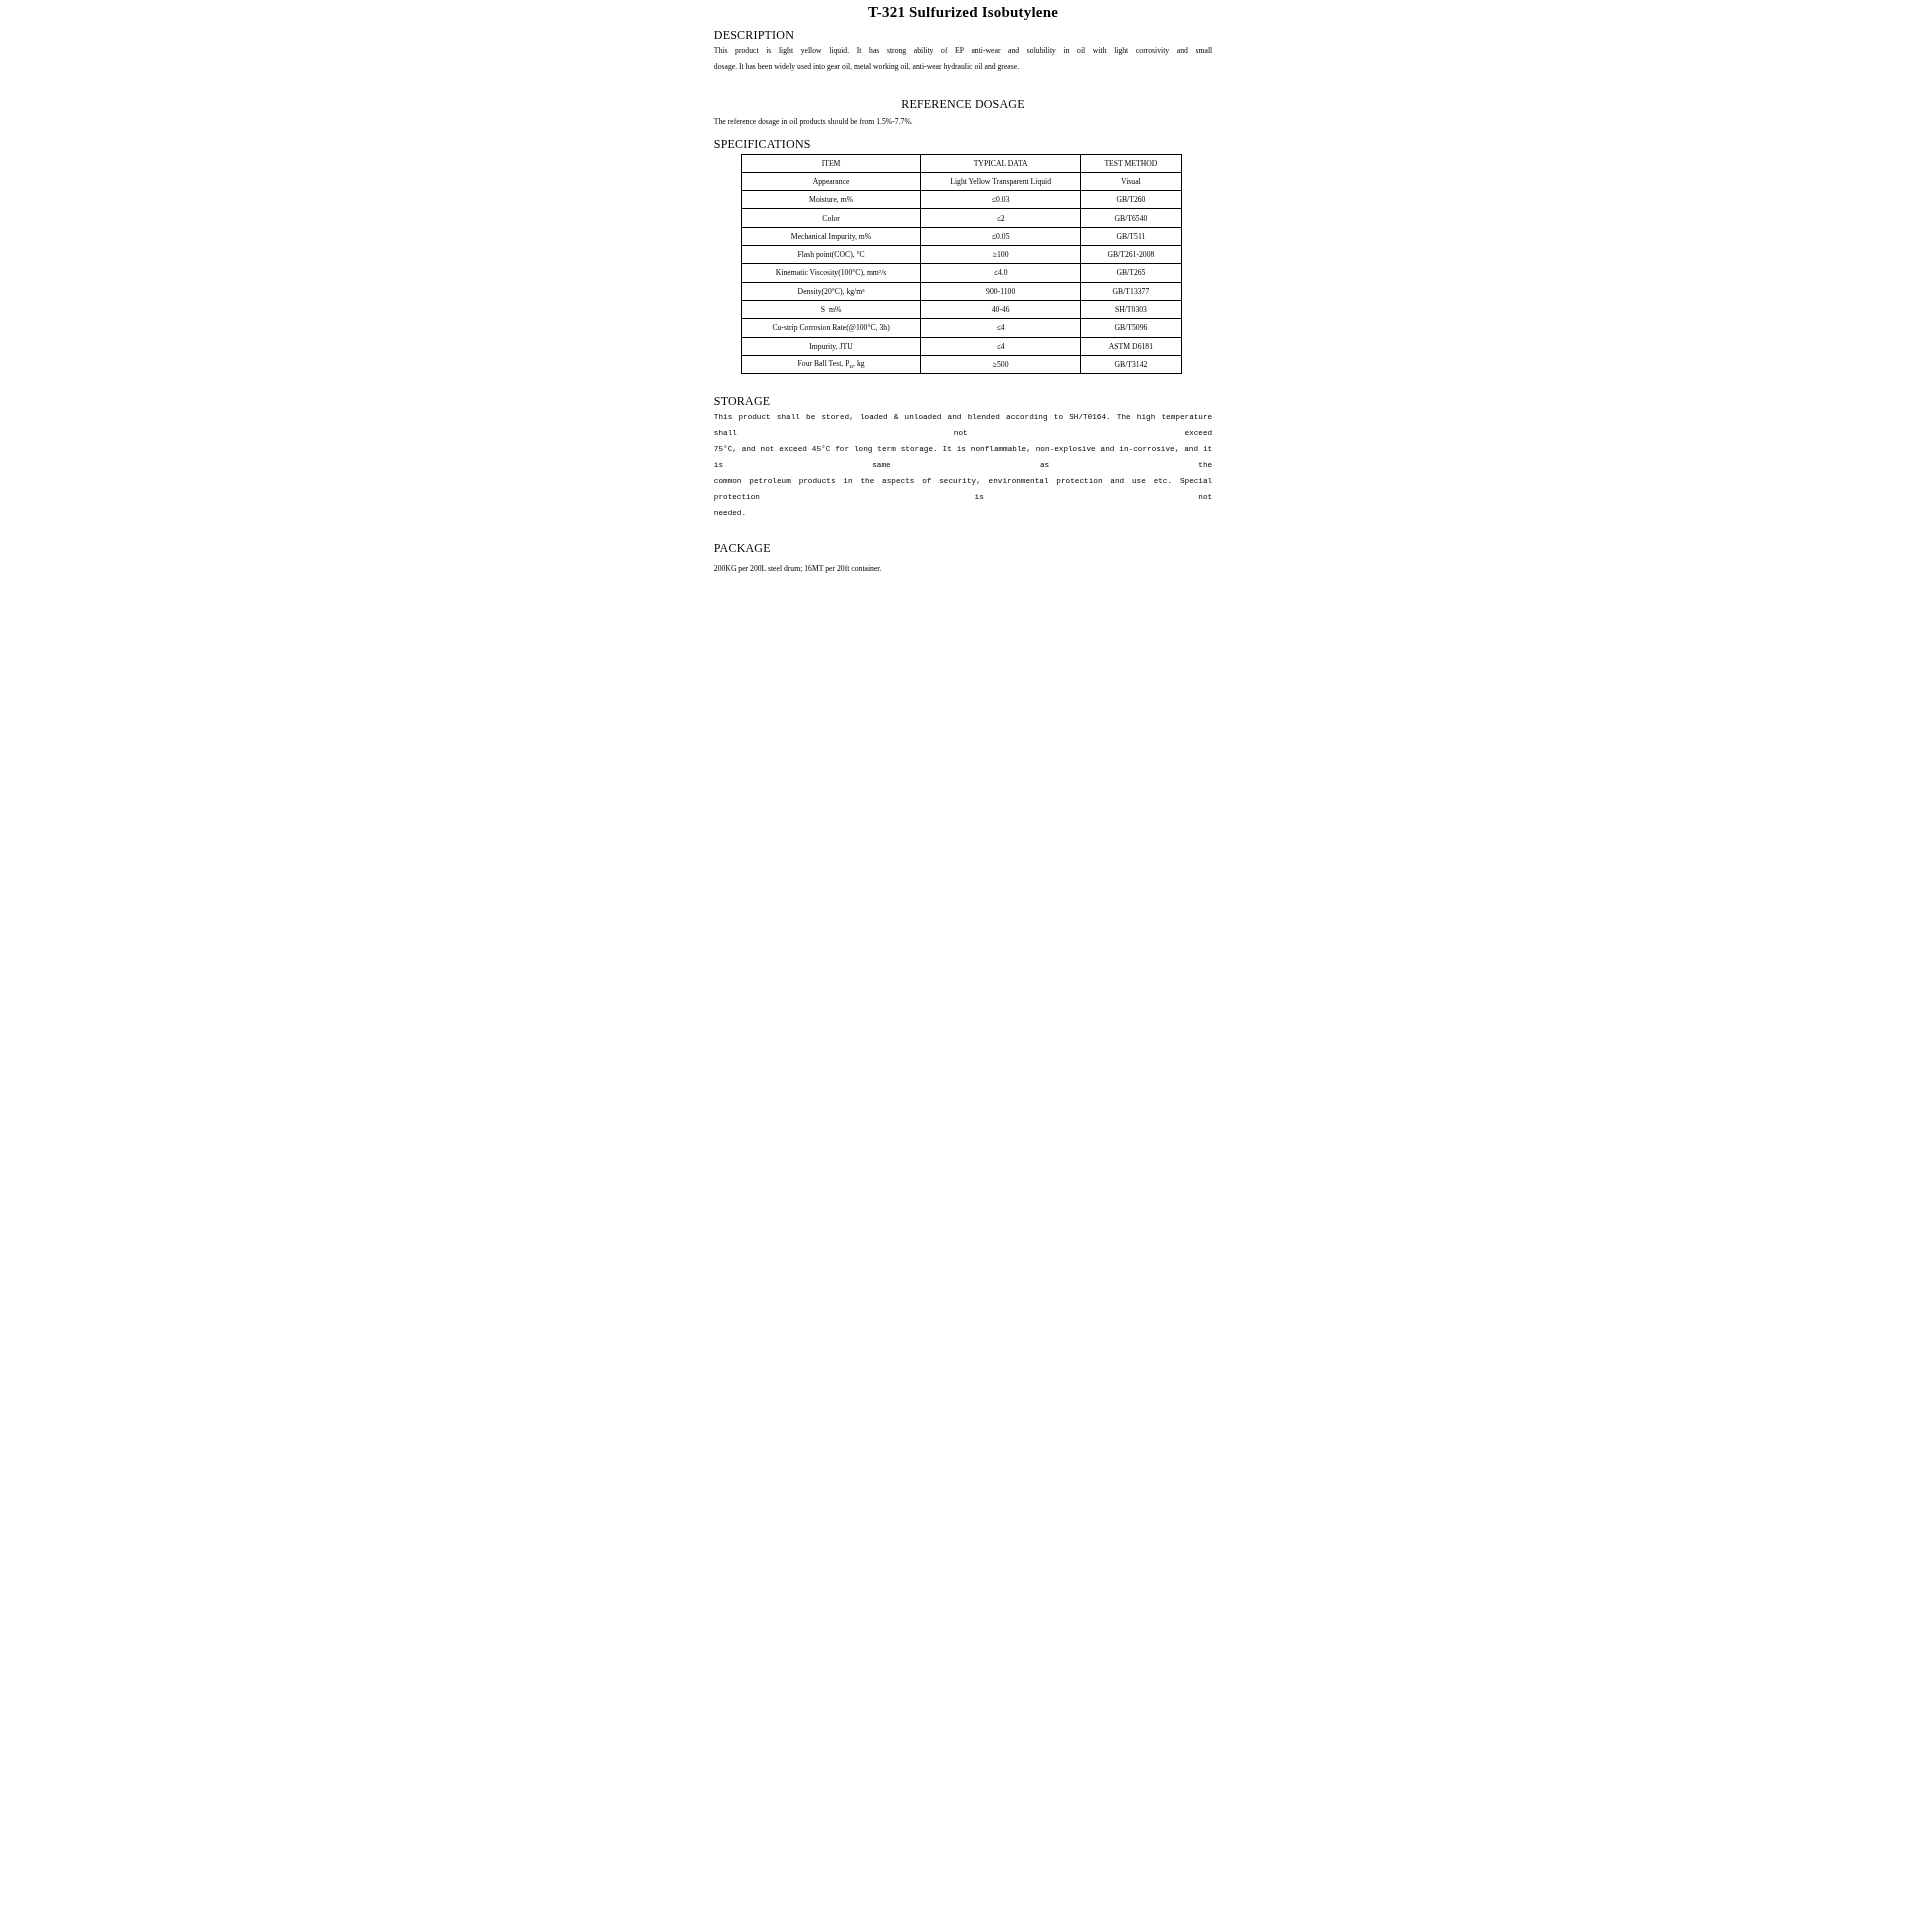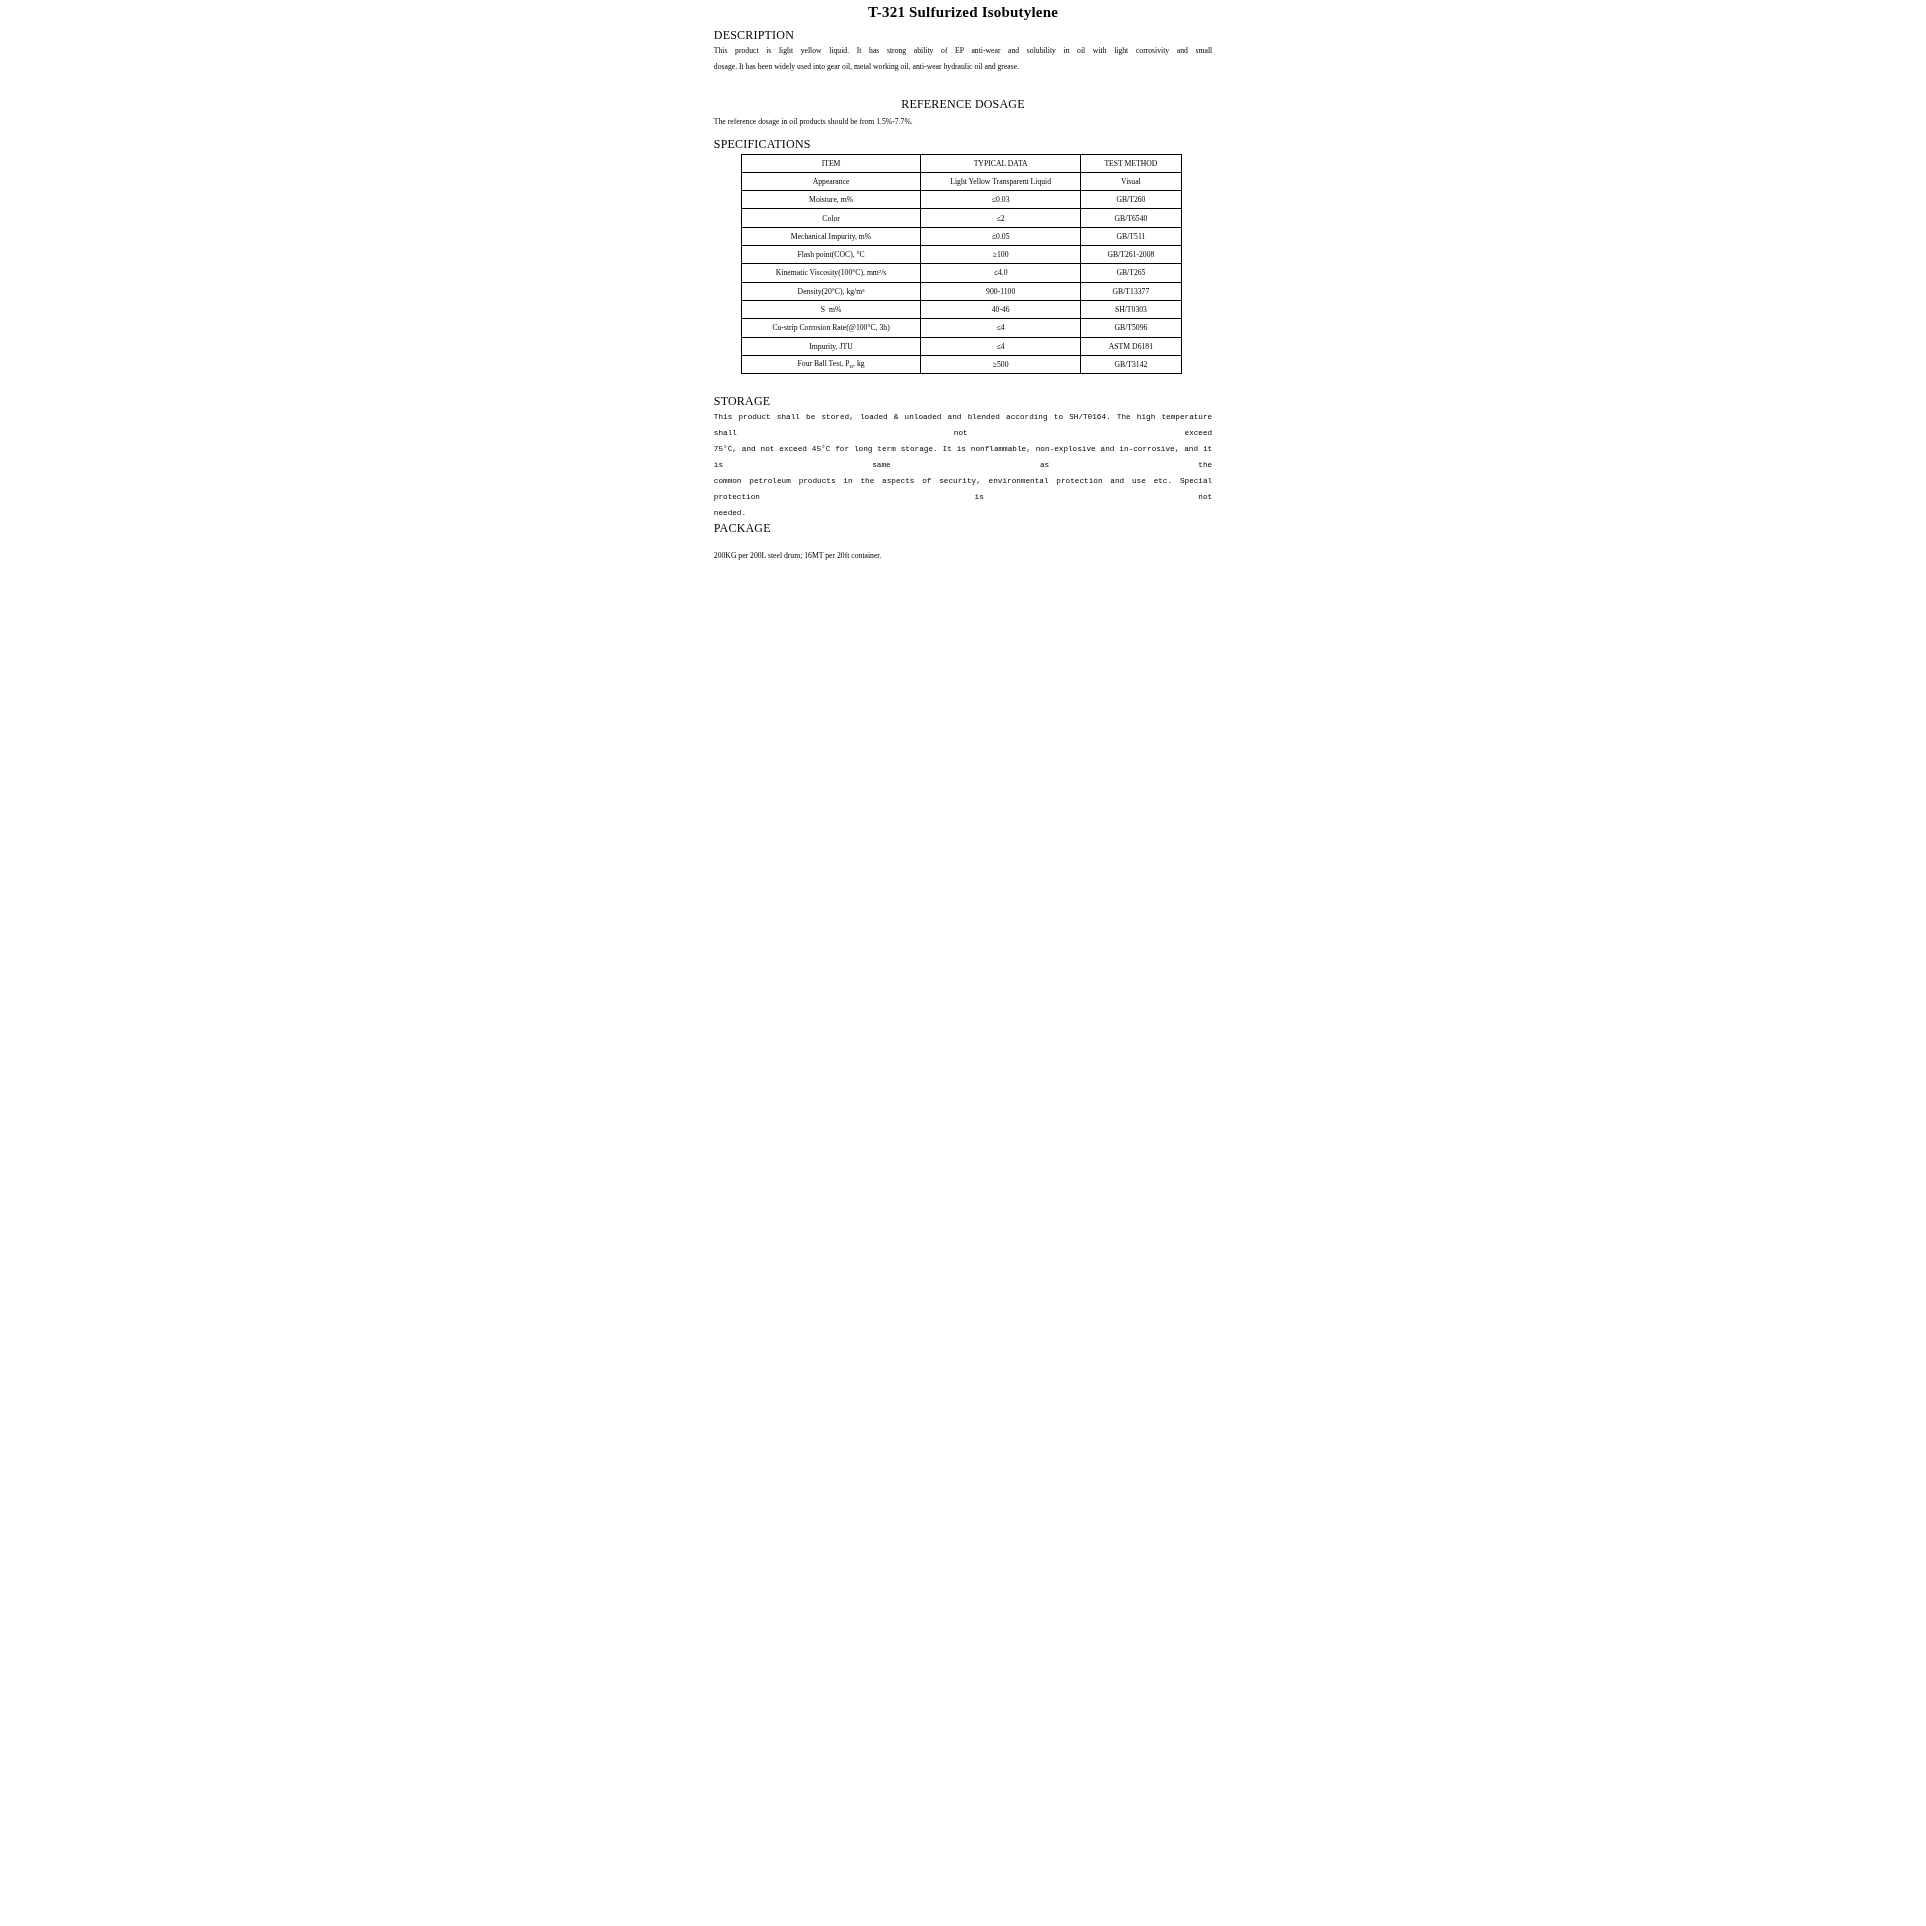--- a/index.html
+++ b/index.html
@@ -26,30 +26,30 @@
     font-size: 12px;
     font-weight: normal;
     line-height: 13px;
     letter-spacing: 0.2px;
     margin: 0;
   }
   .h-desc    { margin-top: 7.7px; }
   .h-ref     { margin-top: 23px; text-align: center; }
   .h-spec    { margin-top: 8.5px; }
   .h-storage { margin-top: 21px; }
-  .h-pack    { margin-top: 1px; }
+  .h-pack    { margin-top: 21px; }
   .para { margin-top: 1.5px; }
   .para .line { line-height: 16px; }
   .para .jl {
     text-align: justify;
     text-align-last: justify;
   }
   .p-ref  { margin-top: 2.7px; }
   .p-storage { margin-top: 1.2px; font-family: Liberation Mono, monospace; }
-  .p-pack { margin-top: 13px; }
+  .p-pack { margin-top: 6px; }
   table.spec {
     border-collapse: collapse;
     table-layout: fixed;
     width: 441px;
     margin-left: 27px;
     margin-top: 2.3px;
     border: 1.2px solid #000;
   }
   table.spec th, table.spec td {
     border: 0.8px solid #000;

